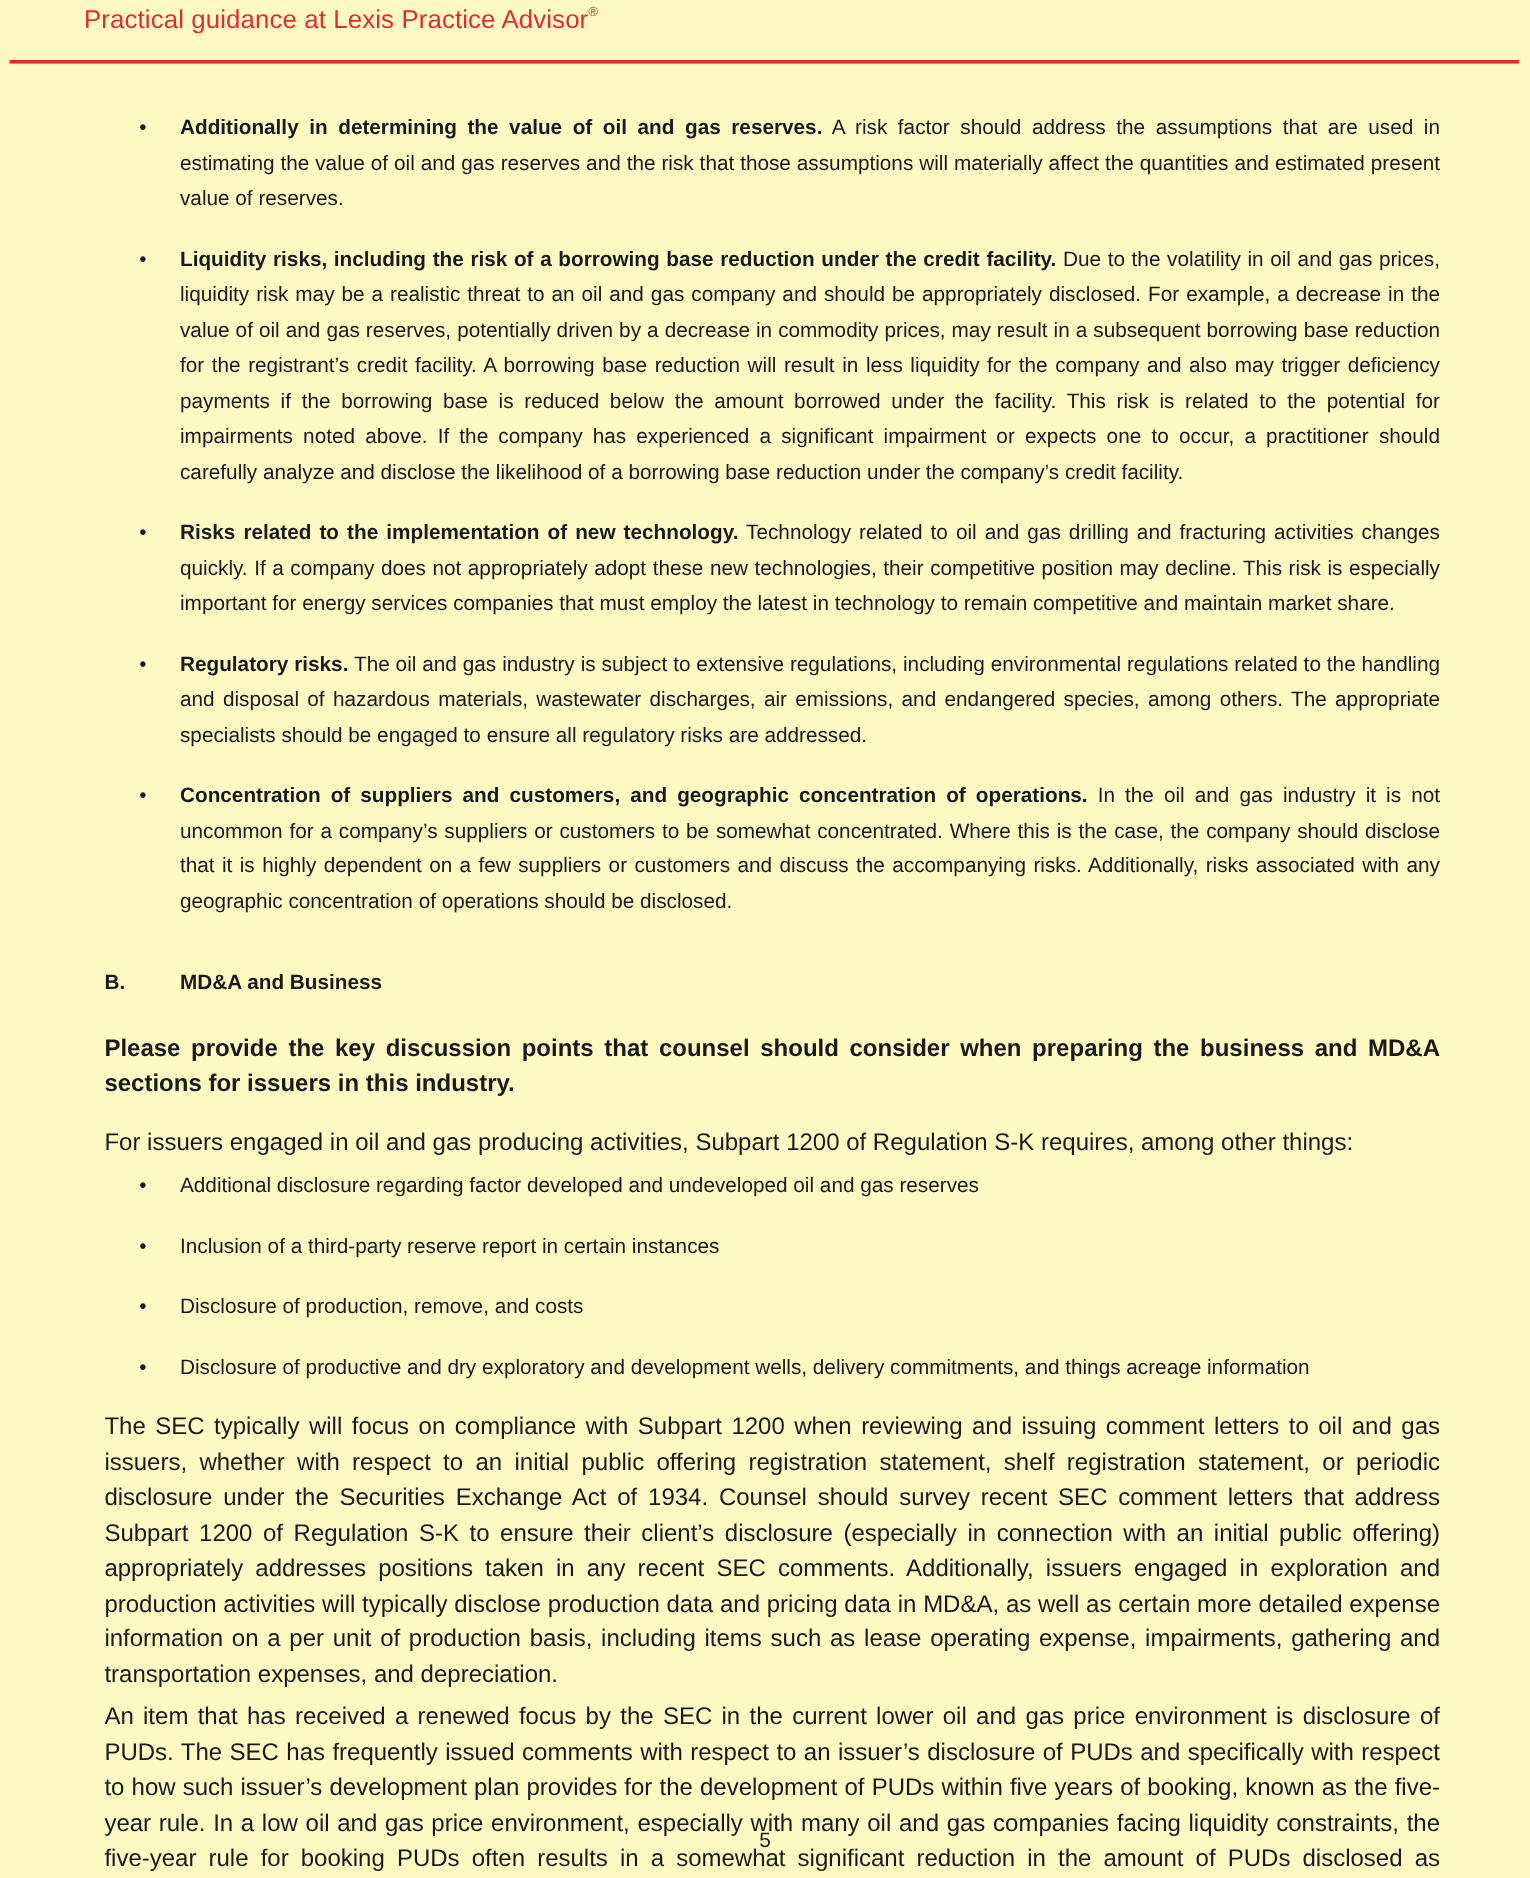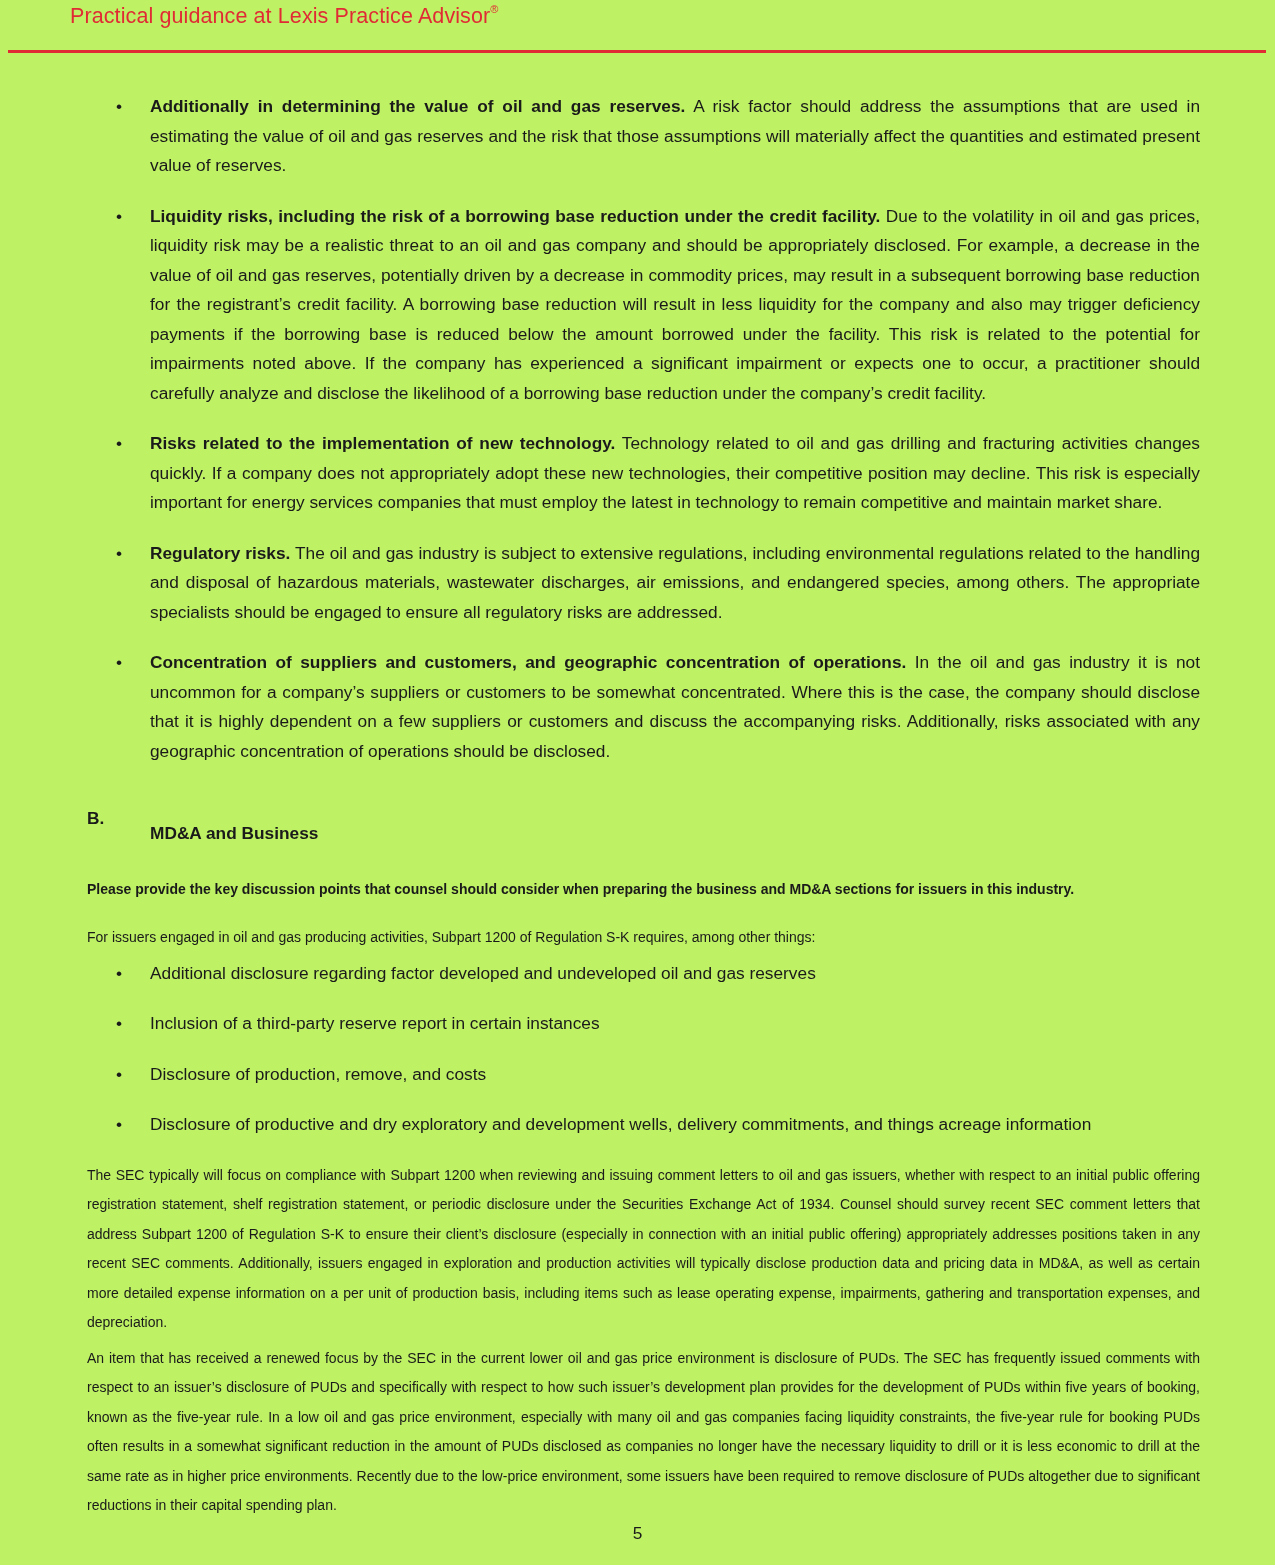--- a/index.html
+++ b/index.html
@@ -9,21 +9,21 @@
     background: #ffffff;
   }
   body {
     font-family: "Liberation Sans", sans-serif;
     color: #000000;
   }
   .page {
     position: relative;
     width: 1275px;
     height: 1565px;
-    background: #bef264;
+    background: #fef9c3;
     overflow: hidden;
     box-sizing: border-box;
   }
 
   
   .page-header {
     position: absolute;
     top: 0;
     left: 0;
     width: 1275px;
@@ -59,21 +59,21 @@
   
   .content {
     position: absolute;
     left: 87px;
     top: 92px;
     width: 1113px;
   }
 
   p.para {
     margin: 0 0 11px 0;
-    font-size: 14px;
+    font-size: 20px;
     line-height: 29.5px;
     text-align: justify;
     text-justify: inter-word;
     font-weight: 400;
     color: #1a1a1a;
   }
   p.para.tight { margin-bottom: 6px; }
   p.para.bold { font-weight: 700; }
 
   
@@ -135,21 +135,21 @@
     font-weight: 700;
     font-size: 17.3px;
     line-height: 29.5px;
     color: #1a1a1a;
     margin: 0;
   }
   .section-heading .sec-letter {
     width: 63px;
     flex: 0 0 63px;
   }
-  .section-heading .sec-title { flex: 1 1 auto; margin-top: 15px; }
+  .section-heading .sec-title { flex: 1 1 auto; }
 
   .spacer-lg { height: 38px; }
   .spacer-md { height: 26px; }
   .spacer-xs { height: 8px; }
 
   
   .page-footer {
     position: absolute;
     left: 0;
     top: 1521px;

